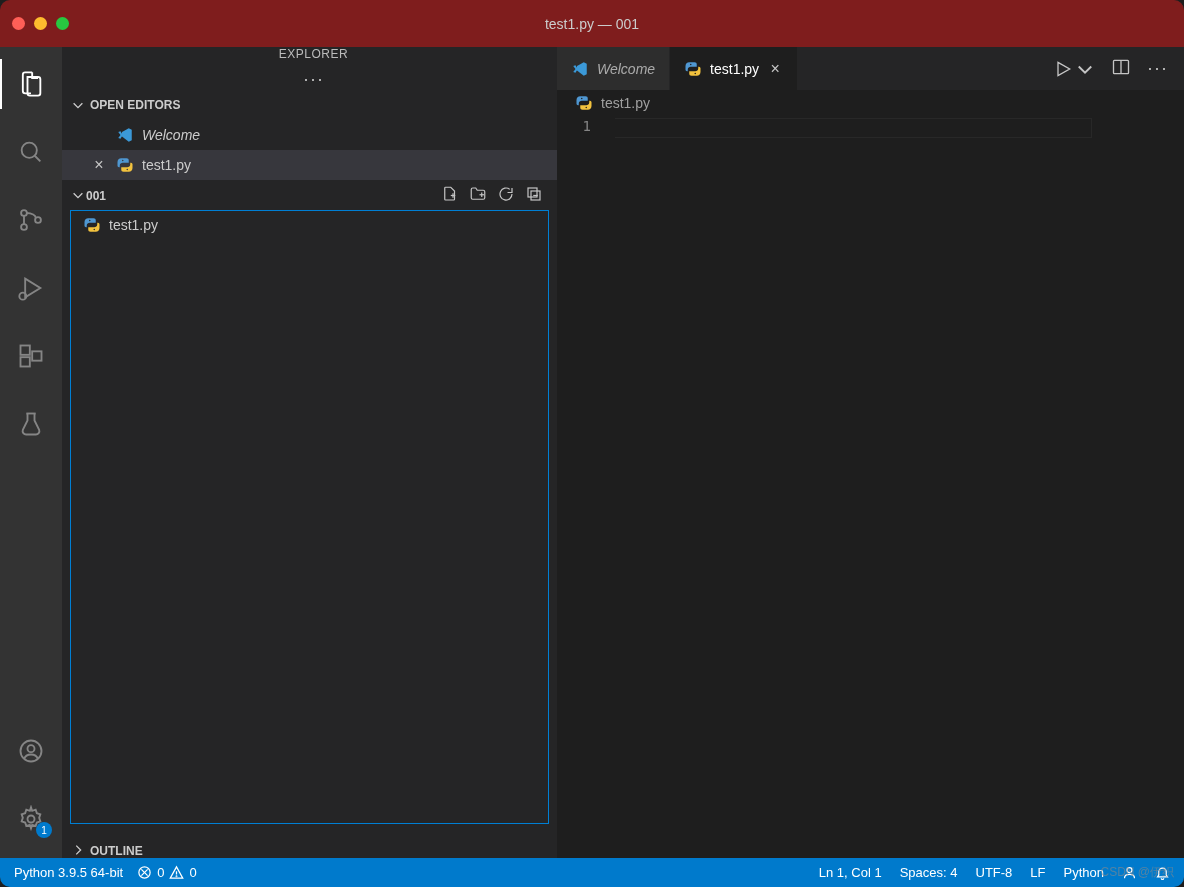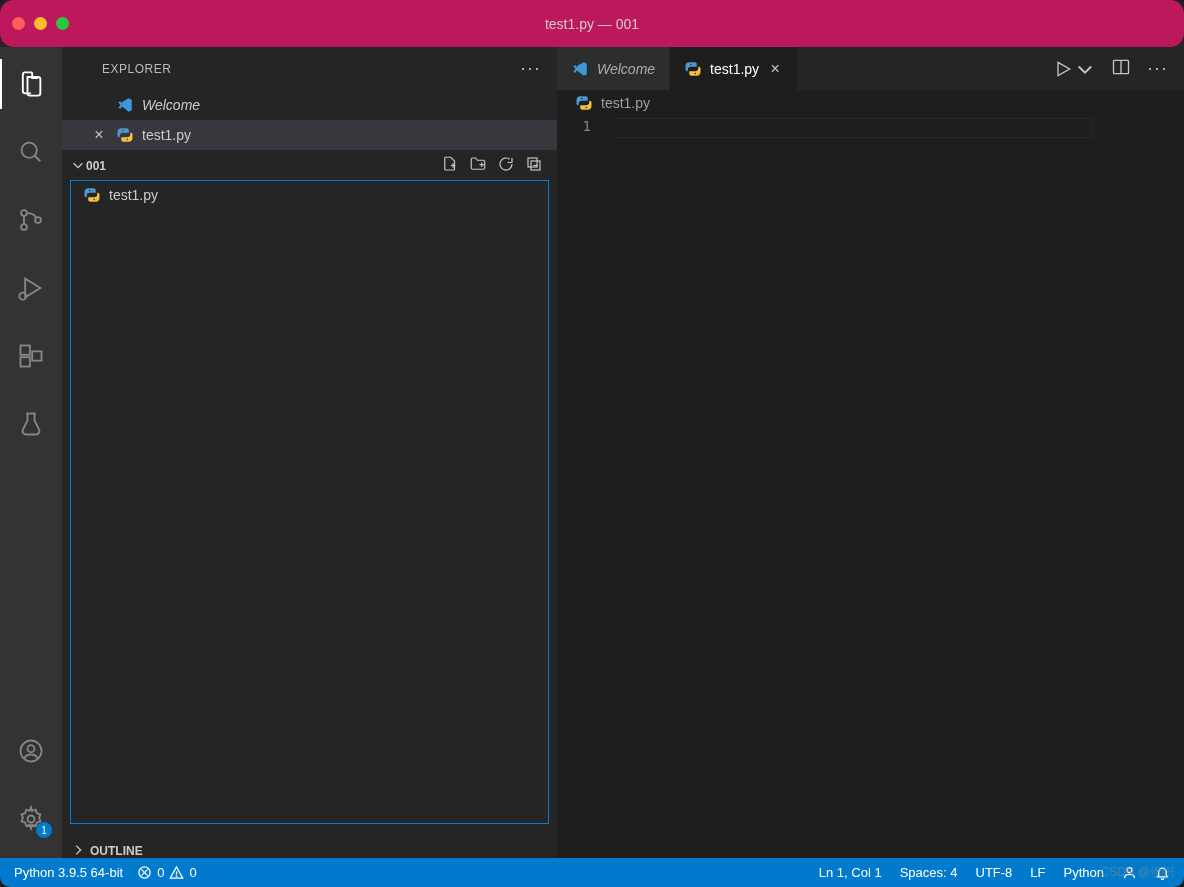--- a/index.html
+++ b/index.html
@@ -17,27 +17,26 @@
   width: 1184px;
   height: 887px;
   background: #252526;
   border-radius: 10px;
   overflow: hidden;
   display: flex;
   flex-direction: column;
 }
 .title-bar {
   height: 47px;
-  background: #be185d;
+  background: #7f1d1d;
   display: flex;
   align-items: center;
   padding: 0 12px;
   position: relative;
   flex-shrink: 0;
-  border-radius: 14px;
 }
 .traffic-lights { display: flex; gap: 9px; align-items: center; }
 .traffic-light { width: 13px; height: 13px; border-radius: 50%; }
 .tl-close { background: #ff5f57; }
 .tl-min { background: #febc2e; }
 .tl-max { background: #28c840; }
 .title-text {
   position: absolute; left: 50%; transform: translateX(-50%);
   color: #cccccc; font-size: 14px;
 }
@@ -62,21 +61,22 @@
   position: absolute; bottom: 6px; right: 10px;
   background: #007acc; color: #fff; border-radius: 10px;
   font-size: 10px; min-width: 16px; height: 16px;
   display: flex; align-items: center; justify-content: center; padding: 0 4px;
 }
 .sidebar {
   width: 495px; background: #252526; display: flex; flex-direction: column; flex-shrink: 0;
 }
 .sidebar-header {
   height: 43px; display: flex; align-items: center; justify-content: space-between;
-  padding: 0 16px 0 40px;
+  padding: 0 16px 0 24px;
+  flex-direction: column;
 }
 .sidebar-title { font-size: 12px; letter-spacing: 0.5px; color: #bbbbbb; }
 .ellipsis { color: #c5c5c5; cursor: pointer; font-size: 18px; letter-spacing: 1px; }
 .section-header {
   height: 30px; display: flex; align-items: center; padding: 0 8px;
   font-size: 12px; font-weight: 700; color: #cccccc; cursor: pointer; gap: 4px;
 }
 .chevron { width: 16px; height: 16px; display: inline-flex; align-items: center; justify-content: center; }
 .open-editor-item {
   height: 30px; display: flex; align-items: center; padding-left: 28px; gap: 8px;
@@ -216,20 +216,28 @@
         </div>
       </div>
     </div>
 
     <div class="sidebar">
       <div class="sidebar-header">
         <span class="sidebar-title">EXPLORER</span>
         <span class="ellipsis">···</span>
       </div>
 
+      <div class="section-header">
+        <span class="chevron">
+          <svg viewBox="0 0 16 16" width="14" height="14" fill="none" stroke="currentColor" stroke-width="1.5">
+              <polyline points="3,6 8,11 13,6"></polyline>
+            </svg>
+        </span>
+        <span>OPEN EDITORS</span>
+      </div>
 
       <div class="open-editor-item">
         <span class="close-x"></span>
         <svg class="vscode-logo" viewBox="0 0 24 24">
             <path fill="#3b99d8" d="M17 3l4 2v14l-4 2-9-7V8l9-5z"></path>
             <path fill="#3b99d8" d="M3 8l3-1 3 5-3 5-3-1 3-4-3-4z"></path>
           </svg>
         <span class="italic">Welcome</span>
       </div>
       <div class="open-editor-item active">

